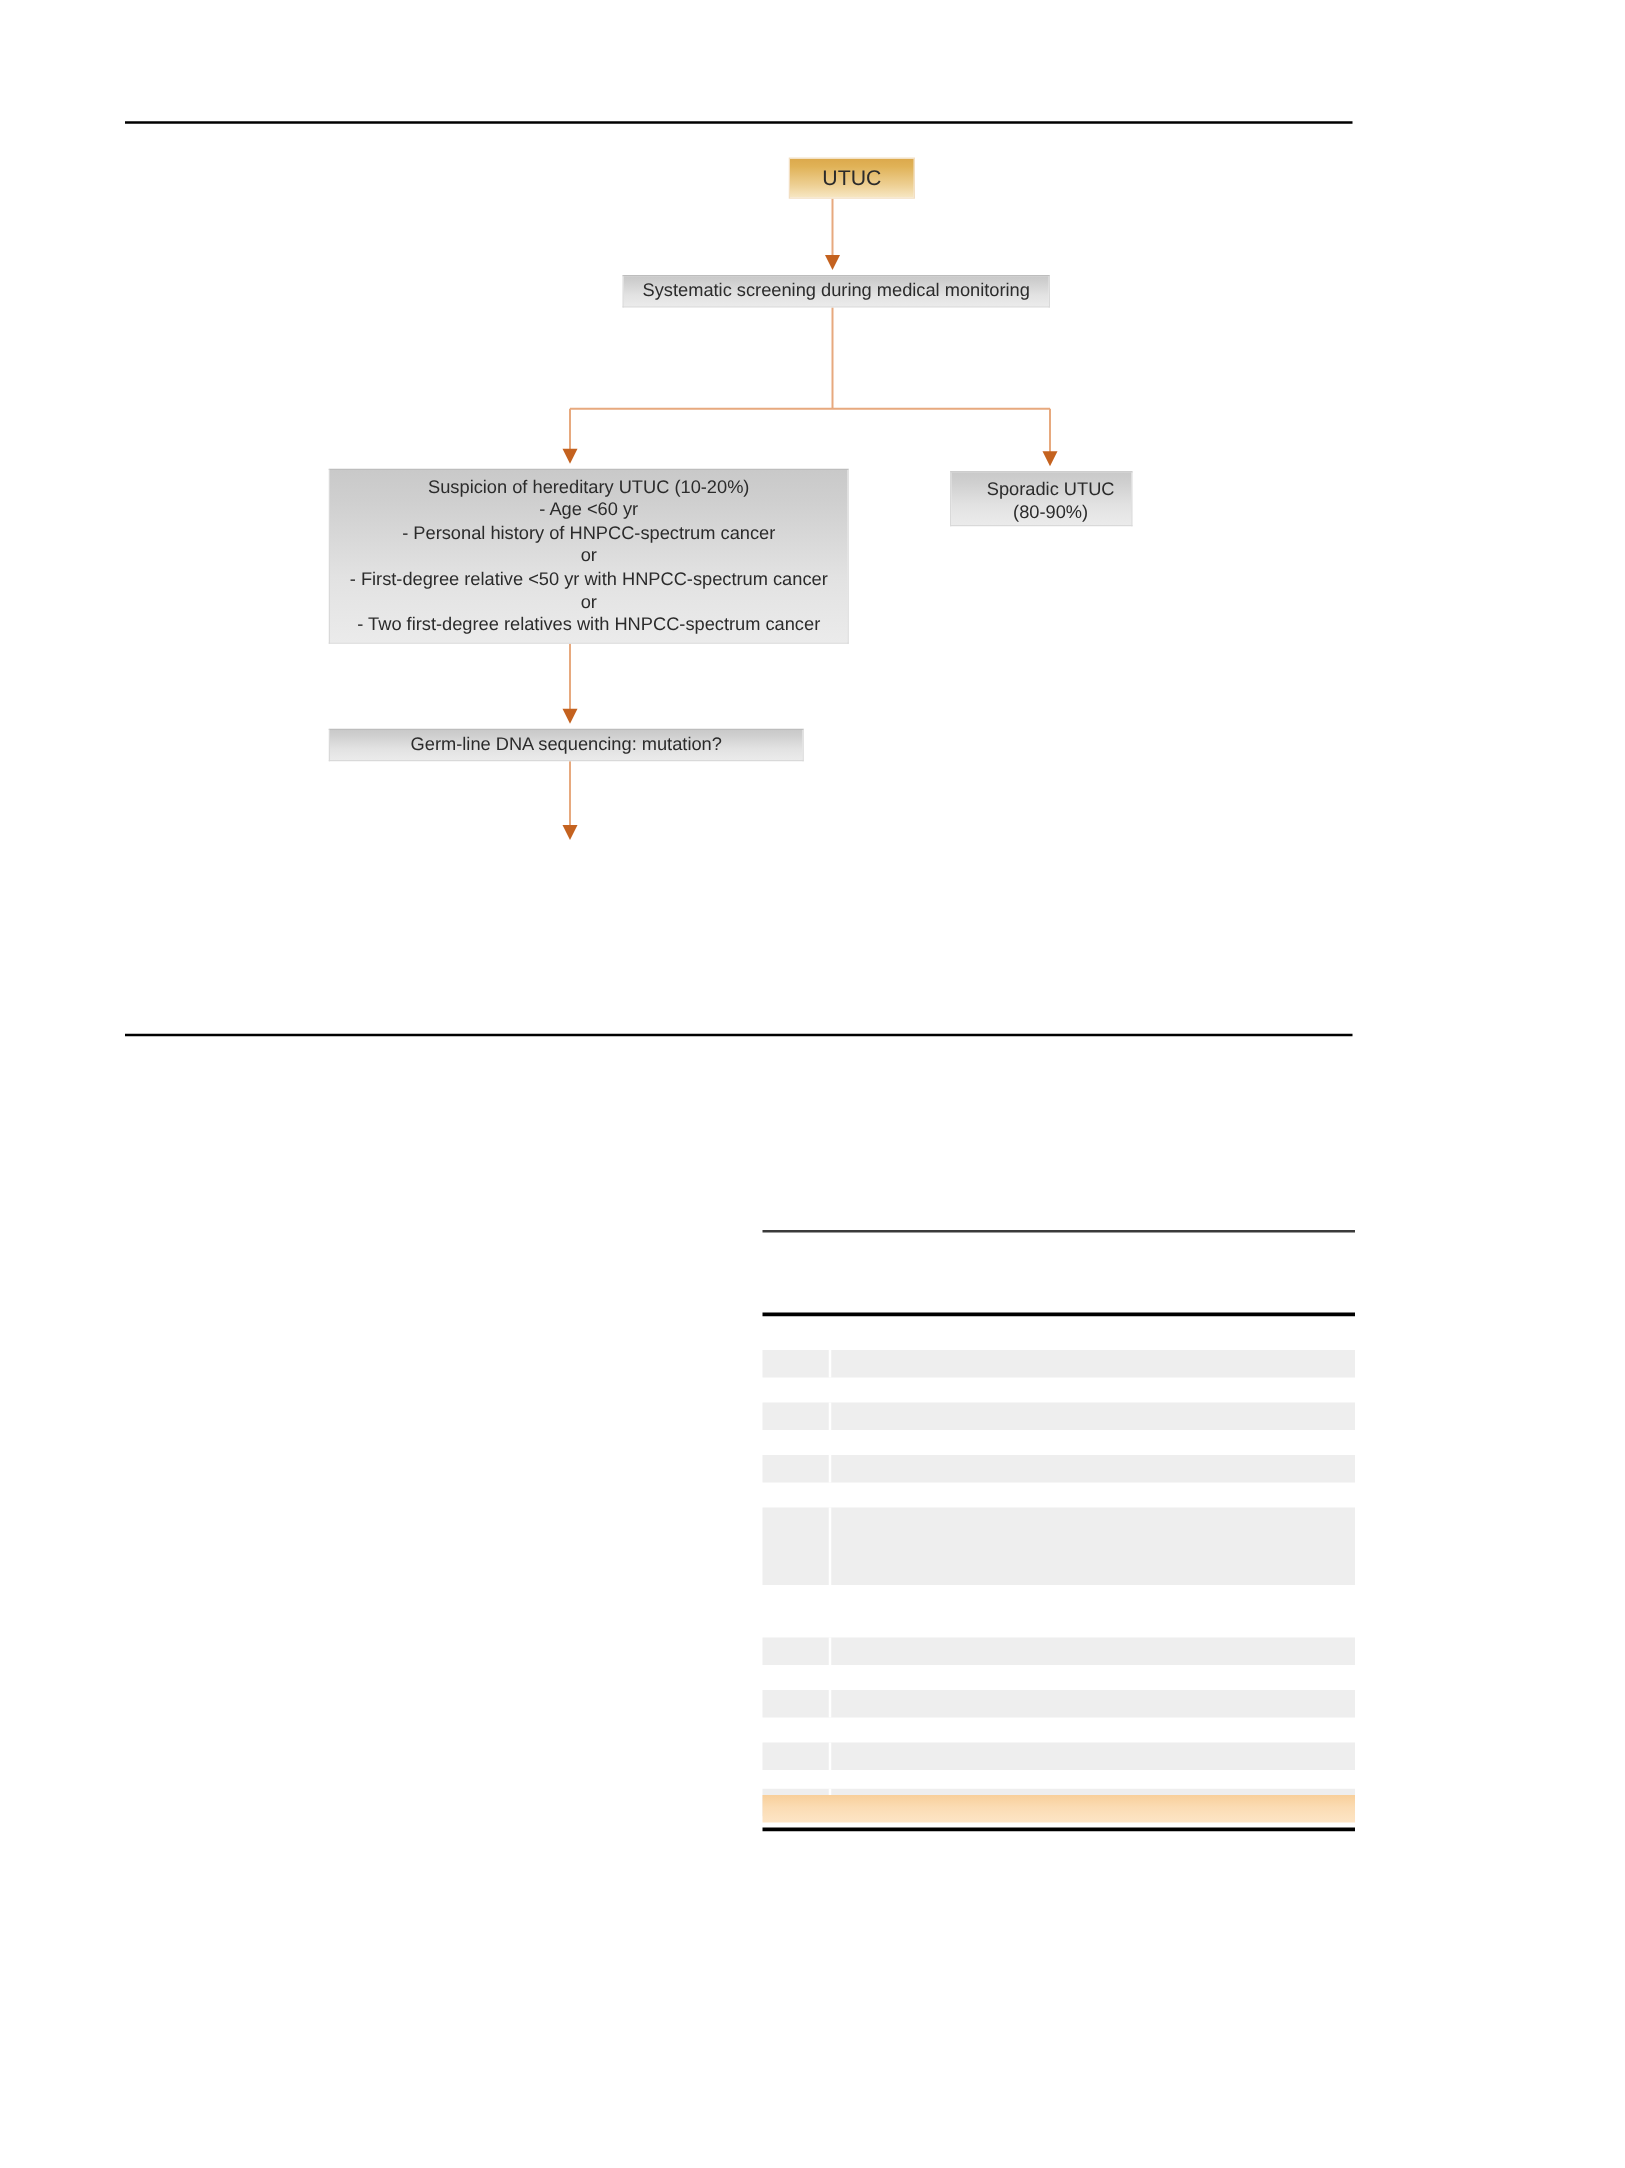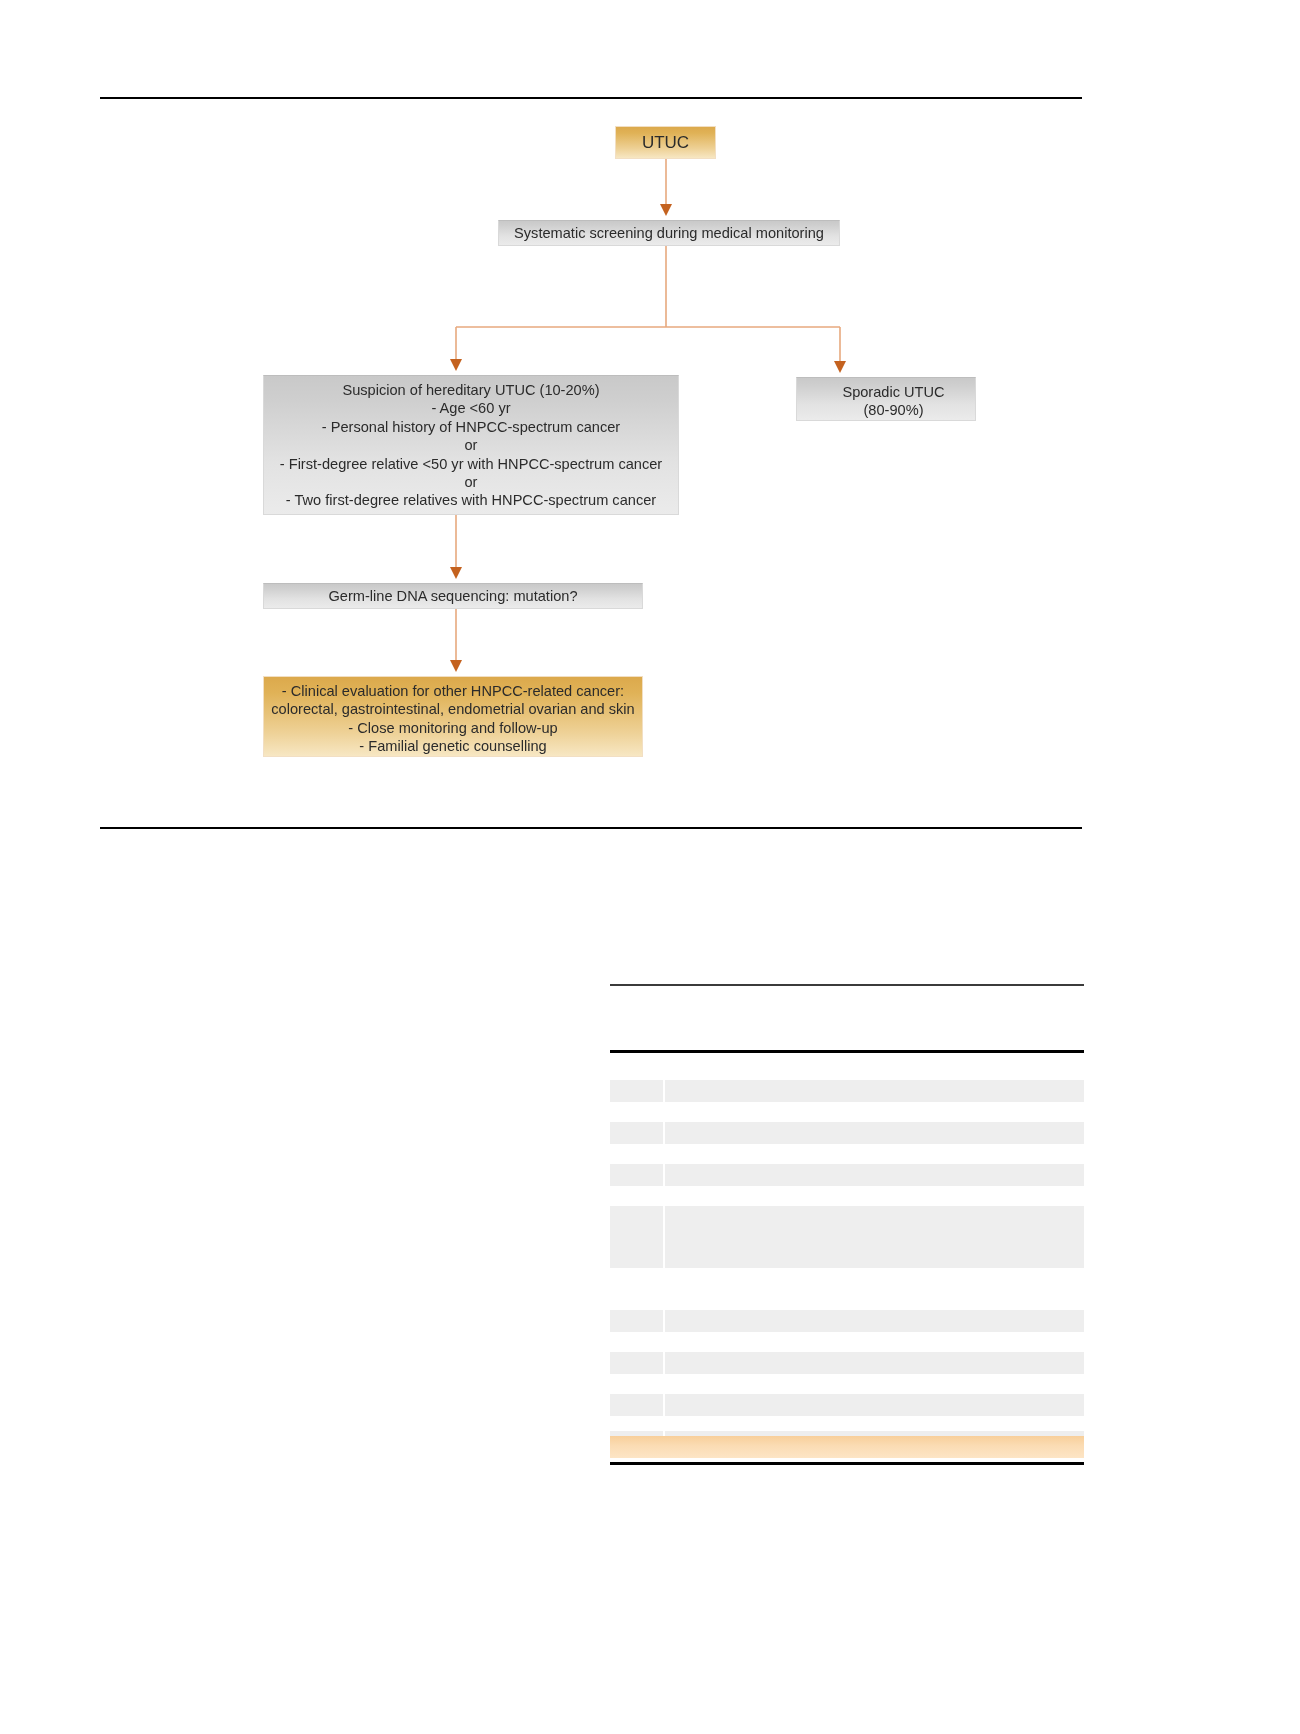--- a/index.html
+++ b/index.html
@@ -42,37 +42,38 @@
   }
   .node-grey {
     background: linear-gradient(to bottom, #c9c9c9 0%, #cfcfcf 18%, #e2e2e2 62%, #ebebeb 100%);
     border: 1px solid #d9d9d9;
     border-top-color: #bdbdbd;
   }
   .node-orange {
     background: linear-gradient(to bottom, #dca94c 0%, #e0b257 20%, #eed196 70%, #f7e7c3 100%);
     border: 1px solid #f2dfc3;
     color: #2b2b2b;
+    margin-left: 16px;
   }
 
   #node-utuc {
     left: 615px; top: 126px; width: 101px; height: 33px;
     font-size: 17px; line-height: 25px; padding-top: 3px;
   }
   #node-screening {
     left: 498px; top: 220px; width: 342px; height: 26px;
     padding-top: 3px;
   }
   #node-hereditary {
     left: 263px; top: 375px; width: 416px; height: 140px;
     padding-top: 5px;
     text-align: center;
   }
   #node-sporadic {
-    left: 796px; top: 377px; width: 180px; height: 44px;
+    left: 760px; top: 377px; width: 146px; height: 44px;
     padding-top: 5px;
     padding-left: 21px;
   }
   #node-germline {
     left: 263px; top: 583px; width: 380px; height: 26px;
     padding-top: 3px;
   }
   #node-clinical {
     left: 263px; top: 676px; width: 380px; height: 81px;
     padding-top: 5px;
@@ -169,24 +170,20 @@
 or
 - First-degree relative &lt;50 yr with HNPCC-spectrum cancer
 or
 - Two first-degree relatives with HNPCC-spectrum cancer</div>
 
   <div class="node node-grey" id="node-sporadic">Sporadic UTUC
 (80-90%)</div>
 
   <div class="node node-grey" id="node-germline">Germ-line DNA sequencing: mutation?</div>
 
-  <div class="node node-orange" id="node-clinical">- Clinical evaluation for other HNPCC-related cancer:
-colorectal, gastrointestinal, endometrial ovarian and skin
-- Close monitoring and follow-up
-- Familial genetic counselling</div>
 </div>
 
 <div id="bottom-table">
   <div id="bt-rule-thin"></div>
   <div id="bt-rule-thick"></div>
   <div id="bt-rule-bottom"></div>
   <div id="bt-rows">
       <div class="bt-row" style="top: 122px; height: 22px; background: rgb(238, 238, 238);">
         <div class="bt-col-gap"></div>
       </div>

